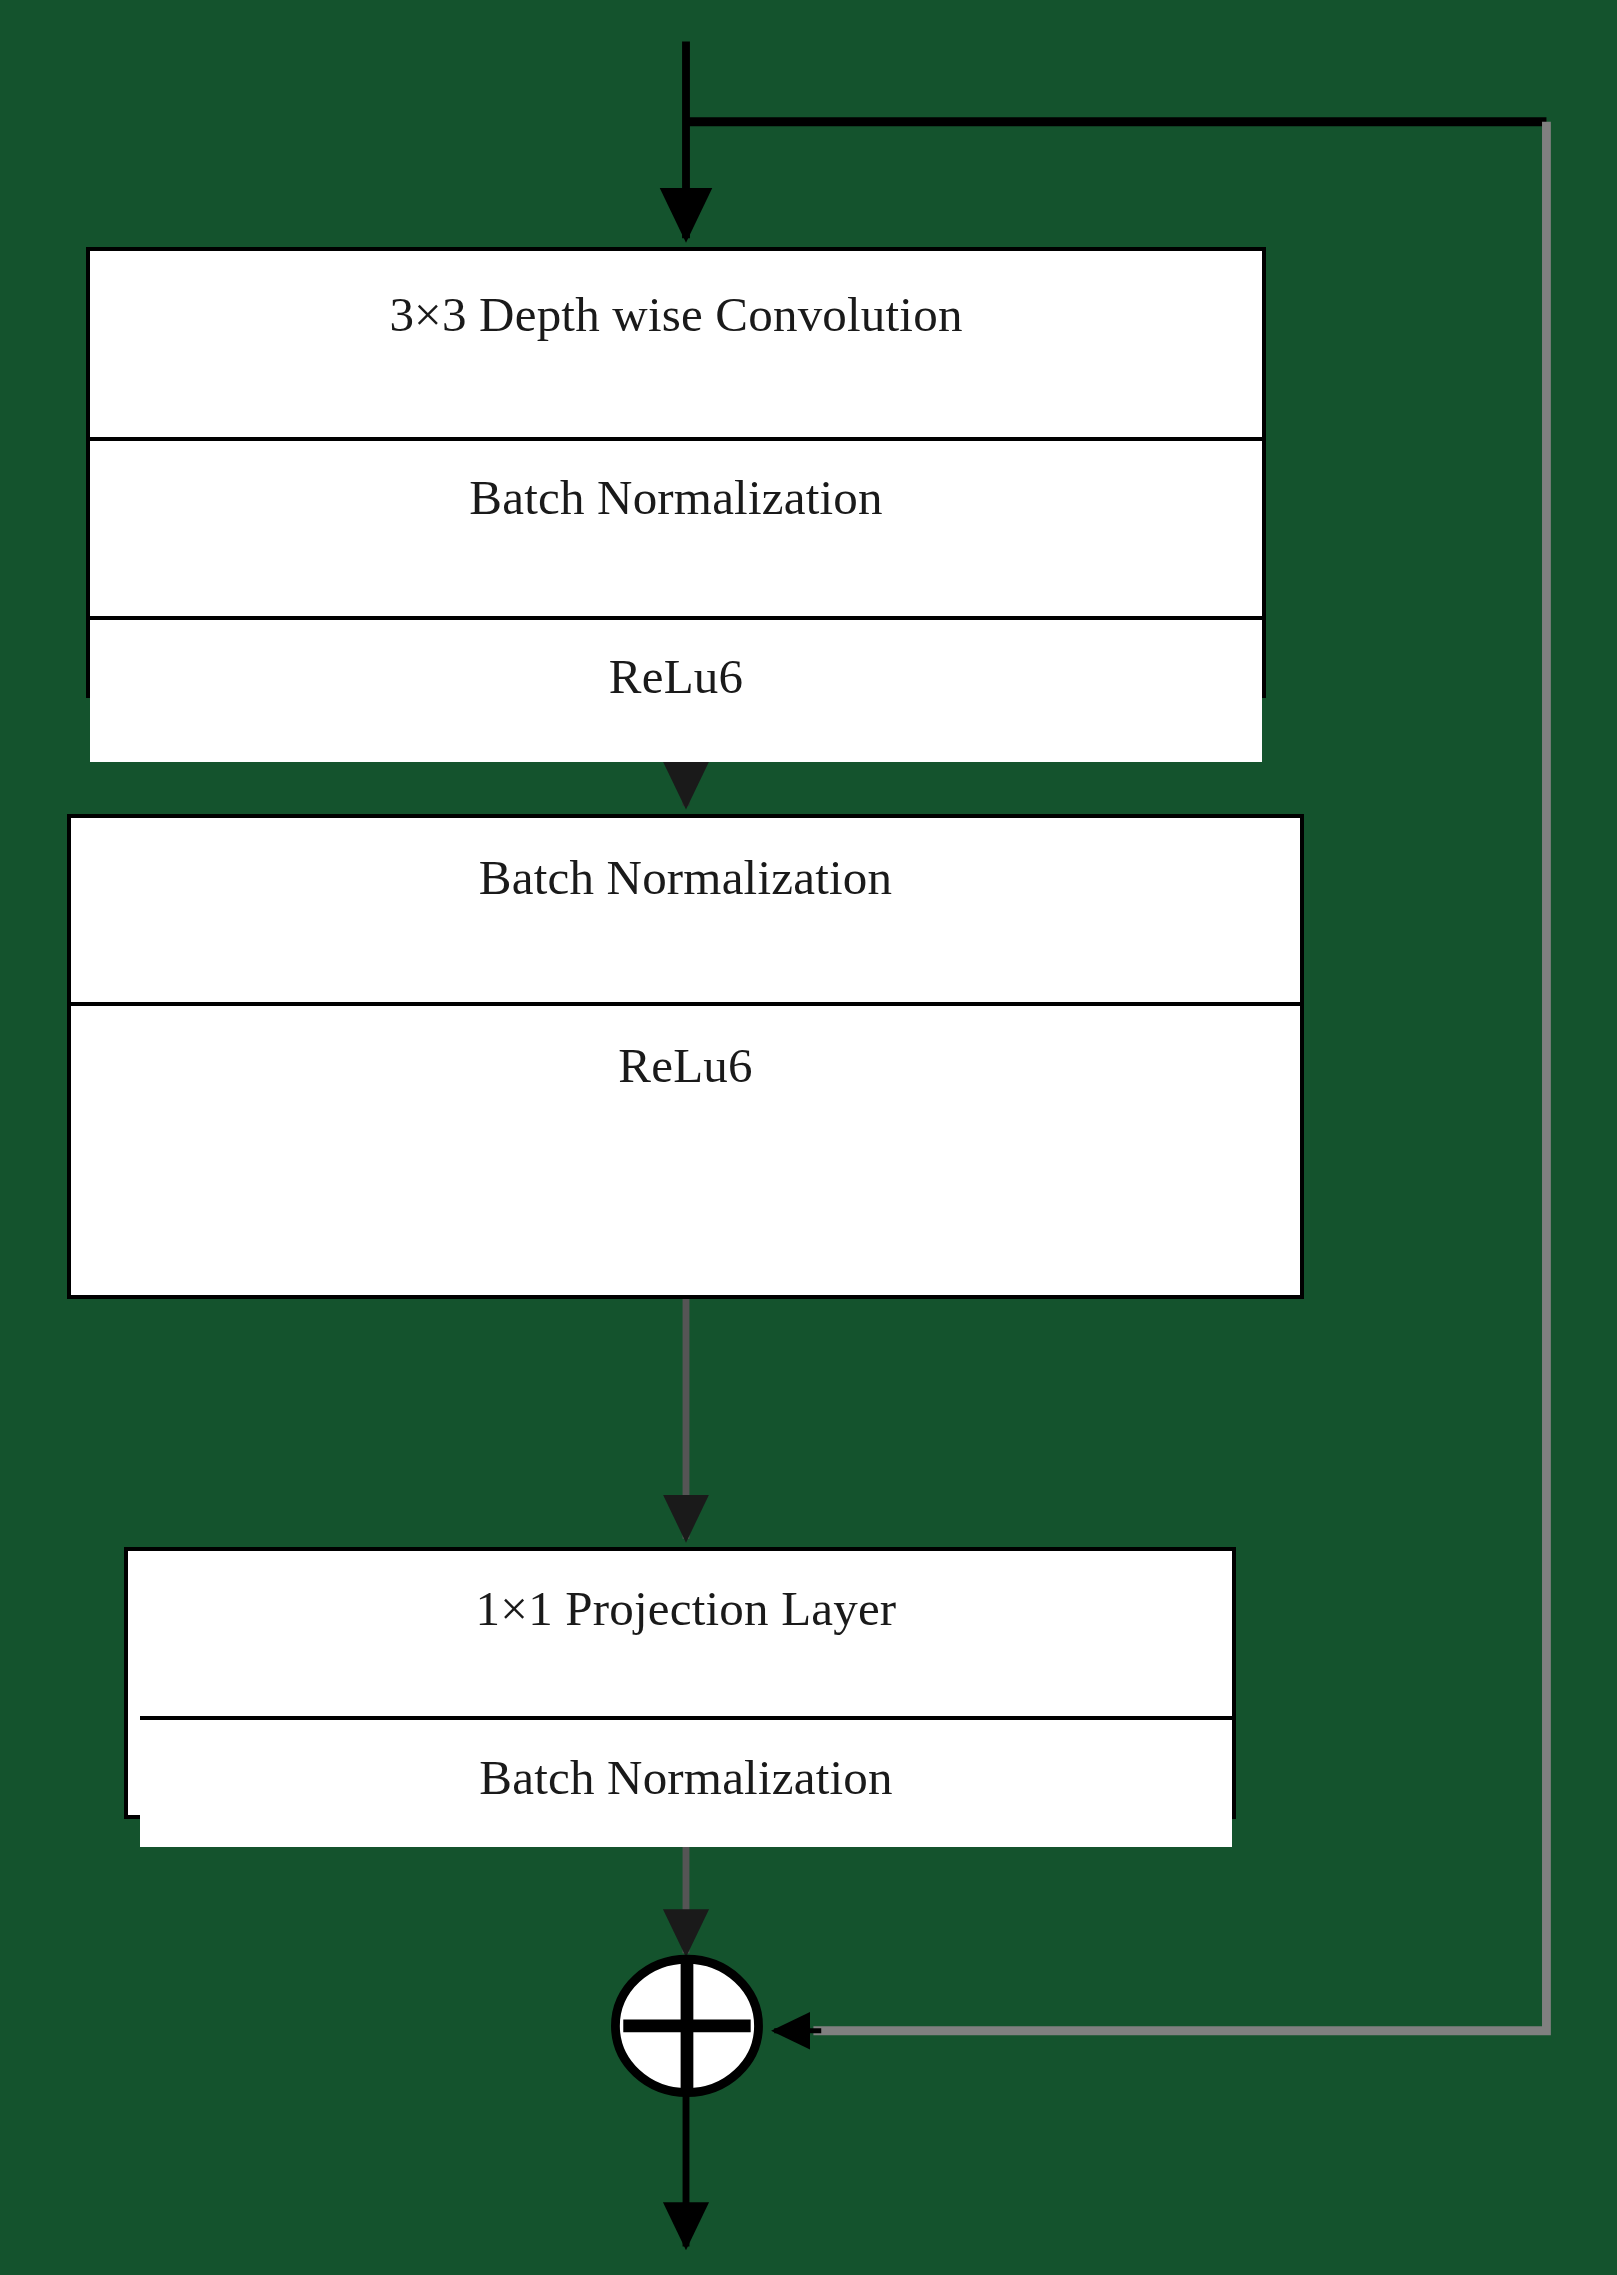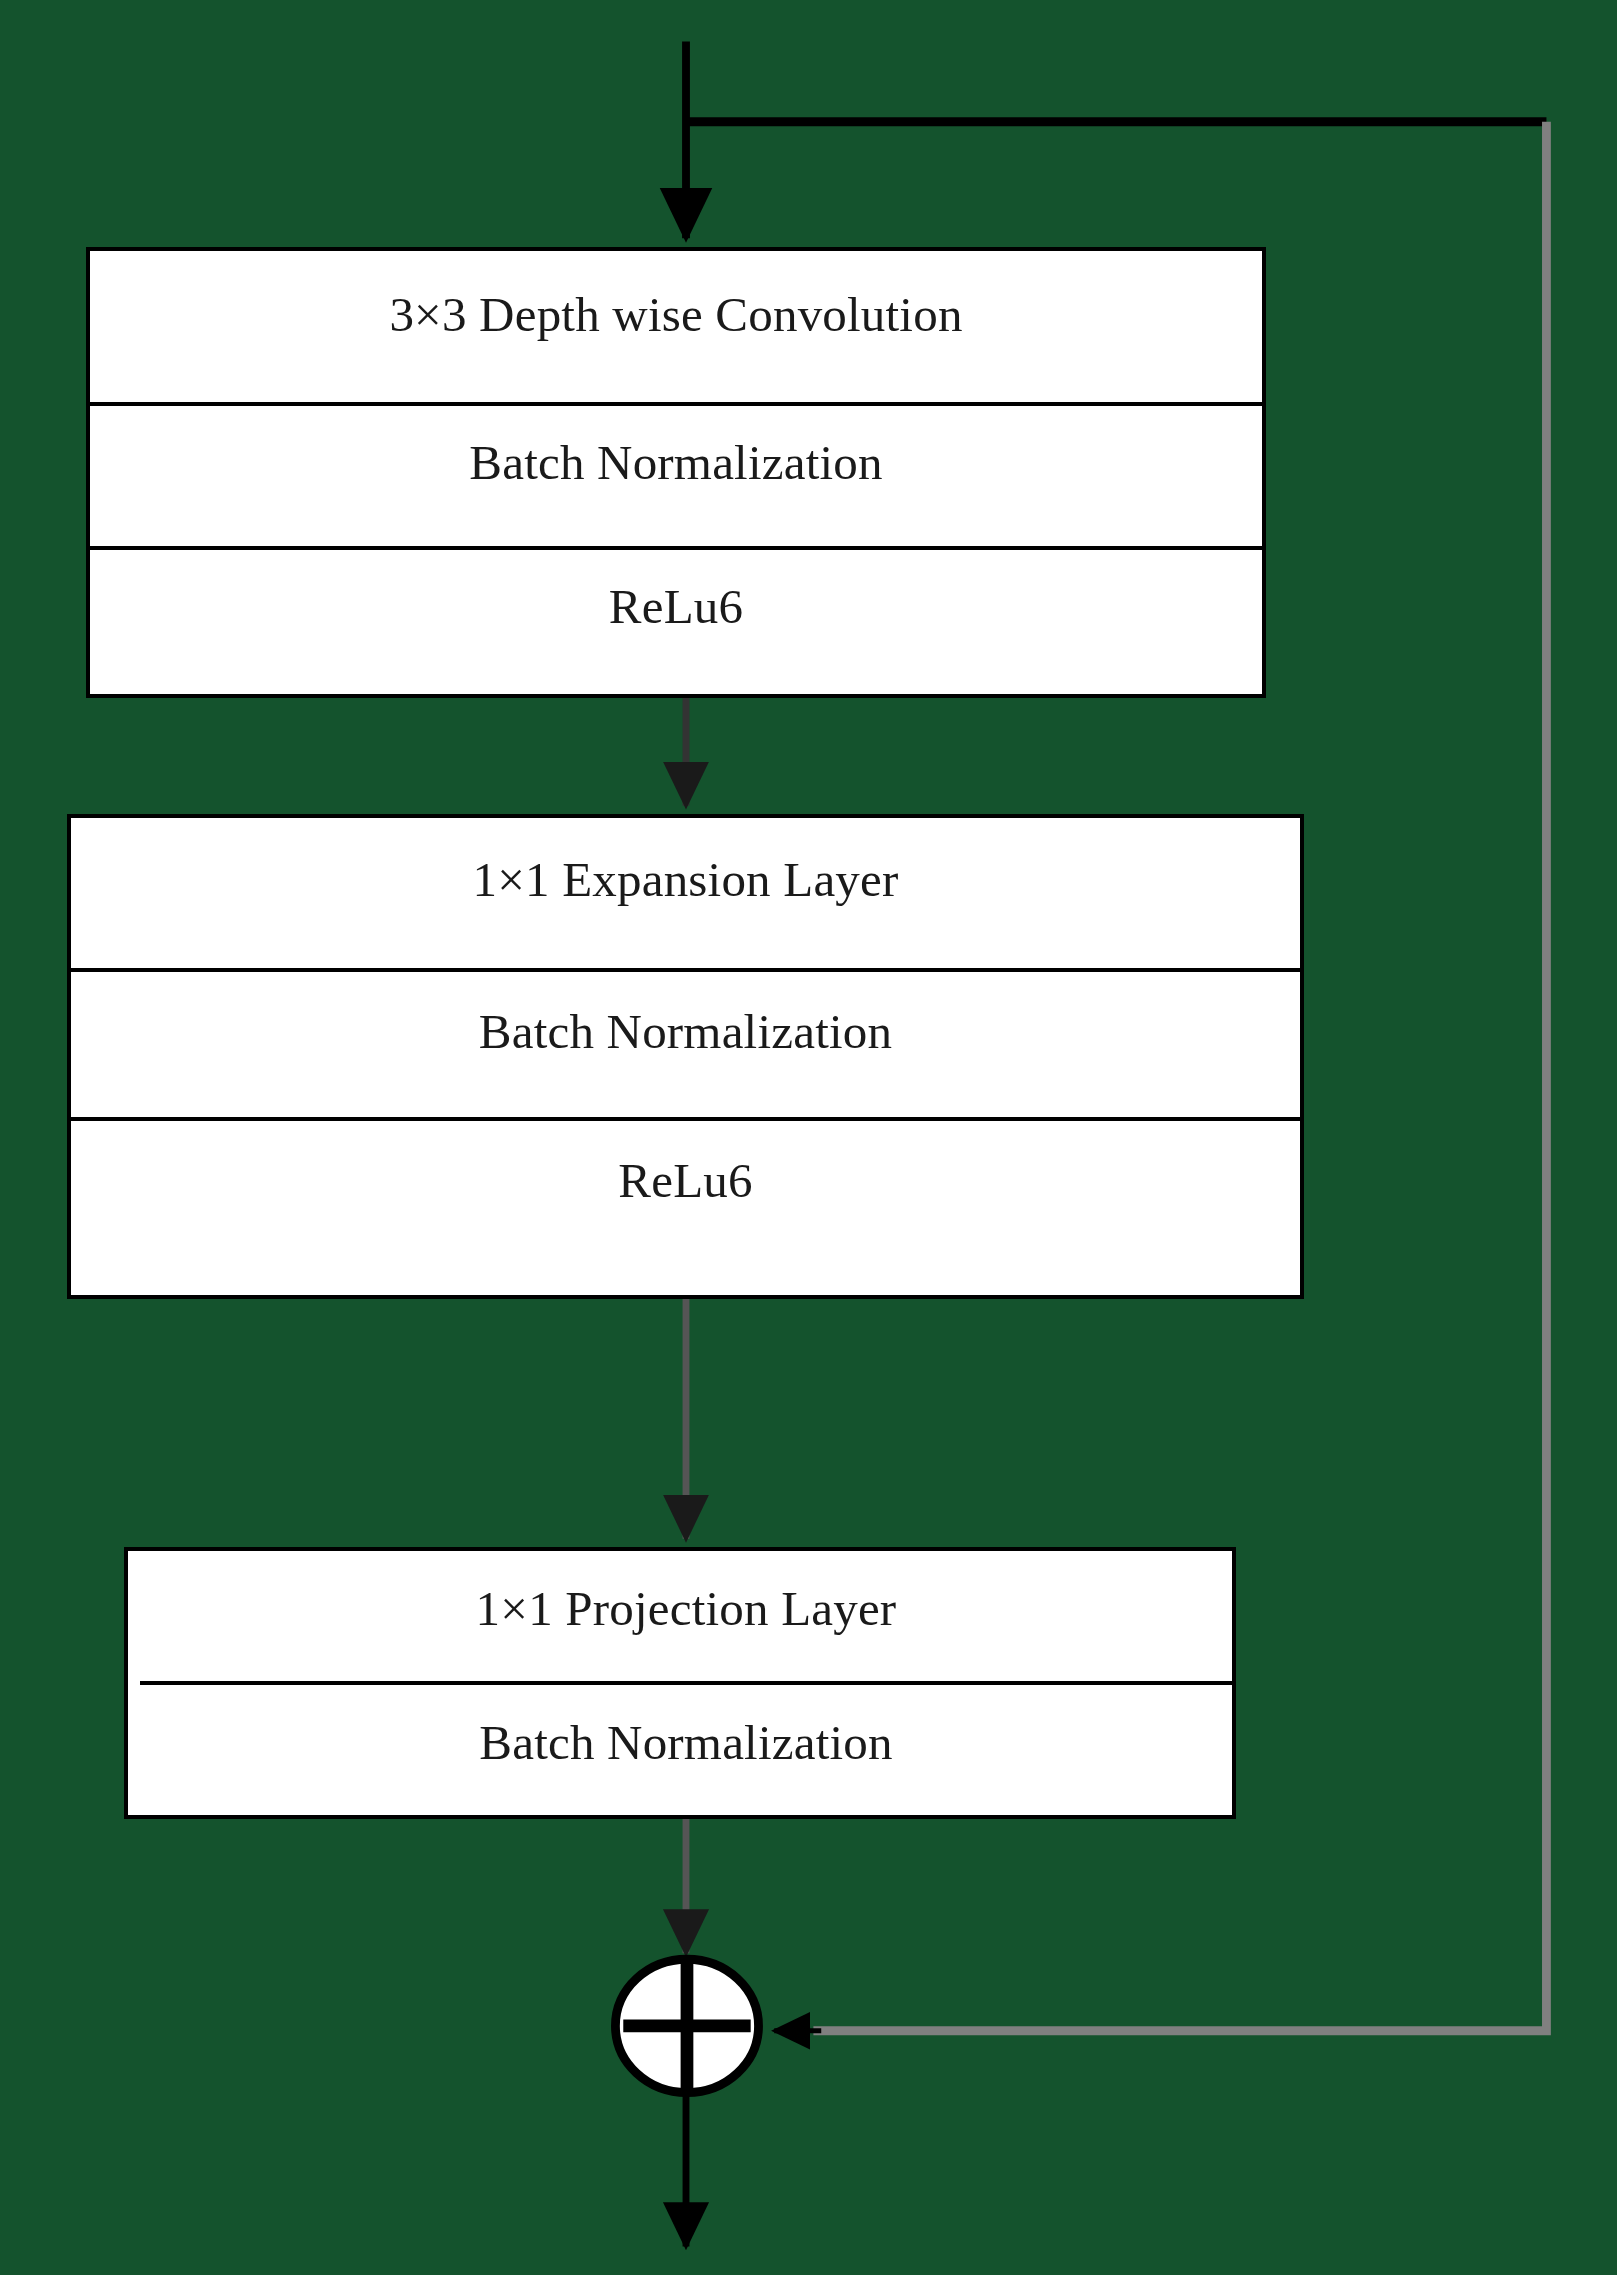--- a/index.html
+++ b/index.html
@@ -33,20 +33,21 @@
   }
   .row {
     box-sizing: border-box;
     position: relative;
     display: block;
     width: 100%;
     background: #ffffff;
   }
   .row + .row {
     border-top: 4.9px solid #000000;
+    margin-top: 35px;
   }
   .row-label {
     position: absolute;
     left: 0;
     right: 0;
     text-align: center;
     font-size: 49px;
     line-height: 1;
     color: #1a1a1a;
     letter-spacing: 0.2px;
@@ -138,23 +139,20 @@
     </div>
     <div class="row r2">
       <span class="row-label">Batch Normalization</span>
     </div>
     <div class="row r3">
       <span class="row-label">ReLu6</span>
     </div>
   </div>
 
   <div class="block" id="block-expansion">
-    <div class="row r1">
-      <span class="row-label">1×1 Expansion Layer</span>
-    </div>
     <div class="row r2">
       <span class="row-label">Batch Normalization</span>
     </div>
     <div class="row r3">
       <span class="row-label">ReLu6</span>
     </div>
   </div>
 
   <div class="block" id="block-projection">
     <div class="row r1">

